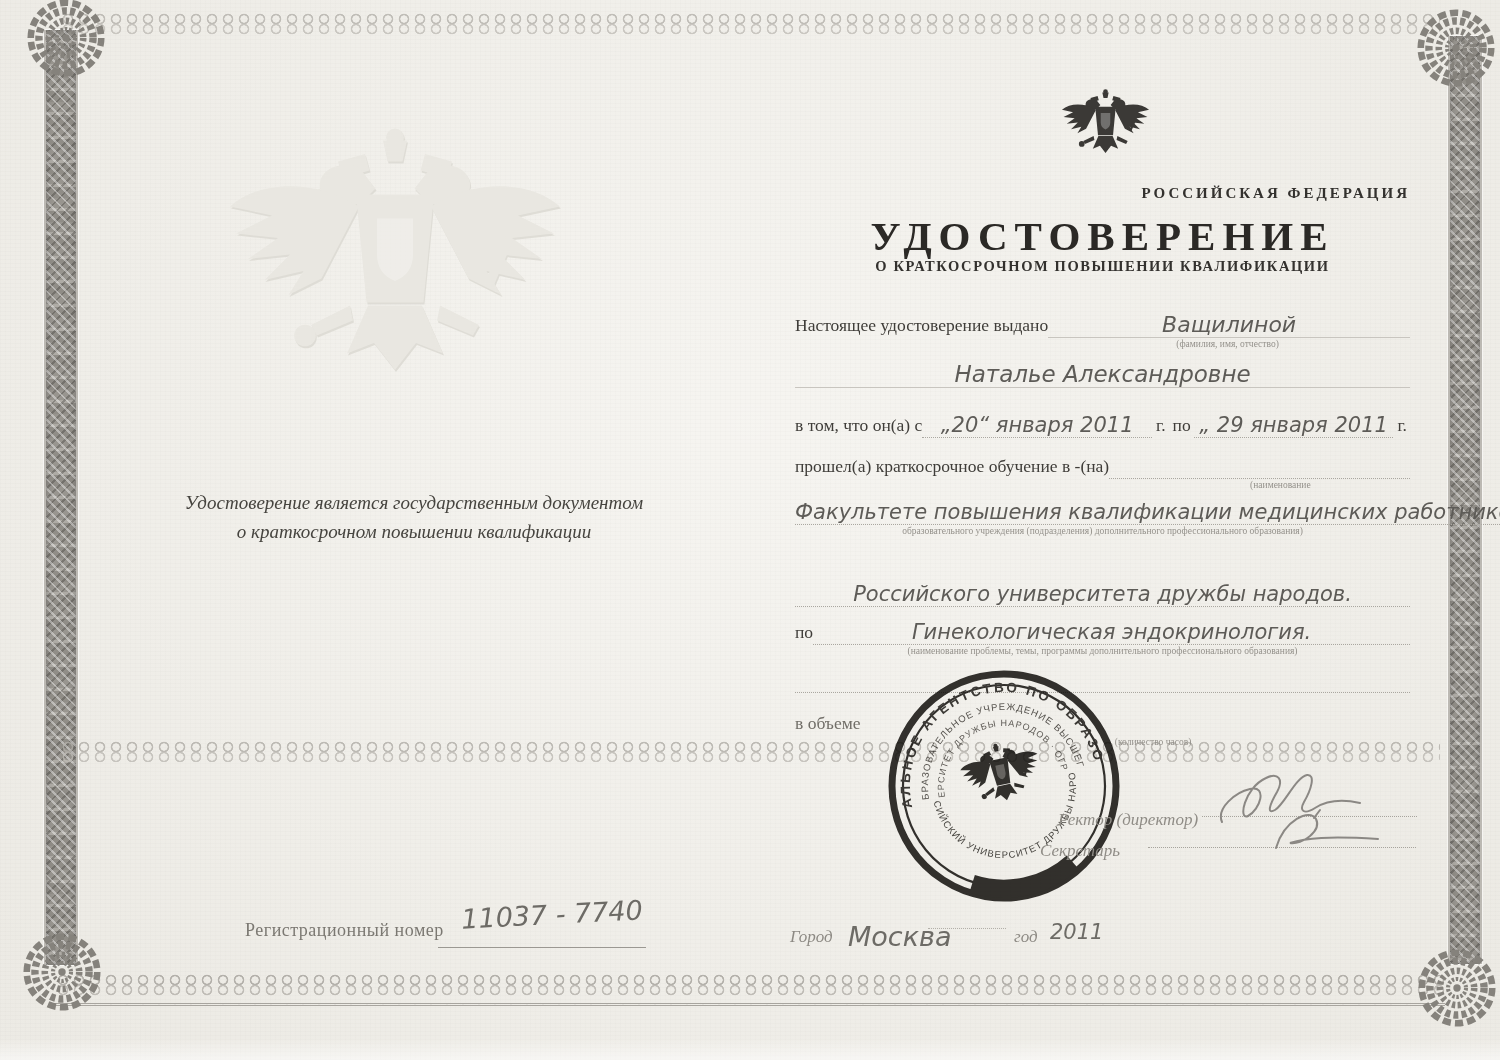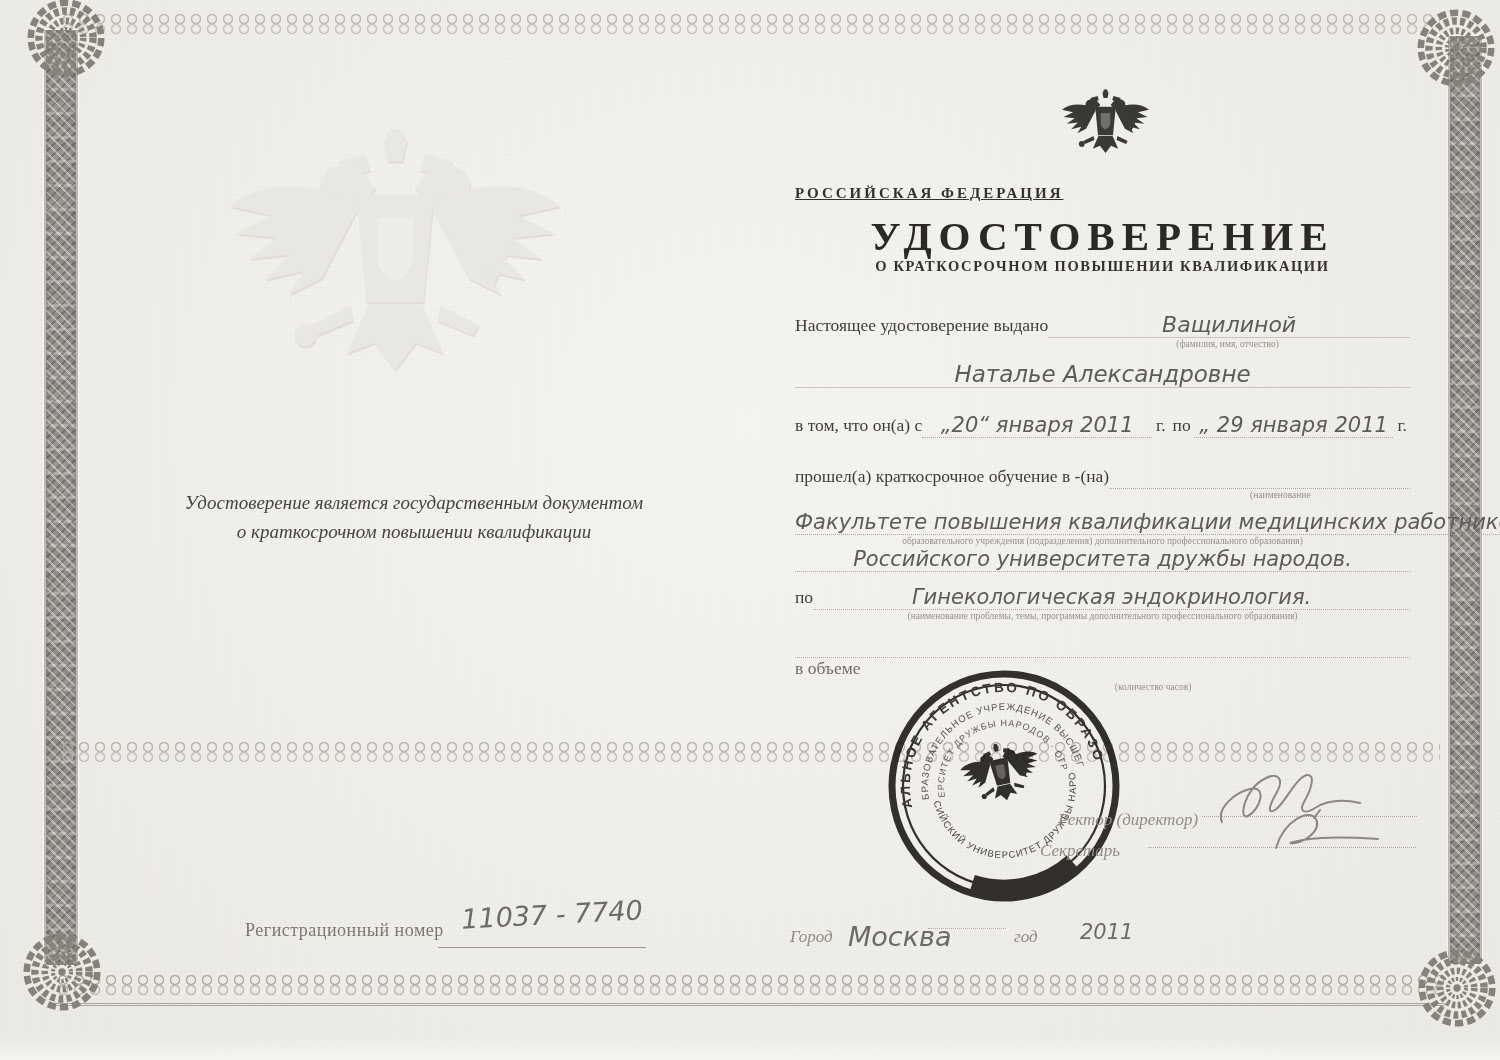--- a/index.html
+++ b/index.html
@@ -26,22 +26,22 @@
       radial-gradient(circle at 8px 7px, transparent 3.4px, #b1aea8 3.9px 5px, transparent 5.6px),
       radial-gradient(circle at 8px 17px, transparent 3.4px, #bdbab4 3.9px 5px, transparent 5.6px);
     background-size:16px 100%;}
   .lace-top{height:24px;opacity:.75;}
   .lace-bottom{height:30px;opacity:.95;
     border-bottom:3px double #a5a29c;}
   .lace-mid{height:22px;opacity:.8;}
   .rosette{position:absolute;width:82px;height:82px;}
   
   .coa{position:absolute;color:#3b3936;}
-  .h-country{position:absolute;left:795px;width:615px;text-align:left;
-    font-weight:bold;font-size:15px;letter-spacing:3px;color:#33312e;text-decoration:underline;}
+  .h-country{position:absolute;left:795px;width:615px;text-align:right;
+    font-weight:bold;font-size:15px;letter-spacing:3px;color:#33312e;}
   .h-title{position:absolute;left:795px;width:615px;text-align:center;
     font-weight:bold;font-size:41px;letter-spacing:7px;color:#2b2926;}
   .h-sub{position:absolute;left:795px;width:615px;text-align:center;
     font-weight:bold;font-size:14.5px;letter-spacing:1.6px;color:#33312e;}
   
   .note{position:absolute;left:144px;top:488px;width:540px;text-align:center;
     font-style:italic;font-size:19px;line-height:1.55;color:#46443f;}
   .watermark{position:absolute;left:215px;top:118px;width:360px;height:345px;
     color:#e9e7e1;opacity:.95;filter:drop-shadow(1px 2px 0 #dedcd5);}
   
@@ -155,41 +155,41 @@
       <span class="entry solid" style="font-size:23px;">Наталье Александровне</span>
     </div>
     <div class="frow" style="margin-top:26px;">
       <span class="lbl">в том, что он(а) с</span>
       <span class="entry" style="font-size:21px;flex:1.15;">„20“ января 2011</span>
       <span class="g">г.</span>
       <span class="g">по</span>
       <span class="entry" style="font-size:21px;">„ 29 января 2011</span>
       <span class="g">г.</span>
     </div>
-    <div class="frow" style="margin-top:28px;">
+    <div class="frow" style="margin-top:18px;">
       <span class="lbl">прошел(а) краткосрочное обучение в -(на)</span>
       <span class="entry"></span>
       <span class="cap" style="left:74%;">(наименование</span>
     </div>
     <div class="frow" style="margin-top:22px;">
       <span class="entry" style="font-size:21px;">Факультете повышения квалификации медицинских работников</span>
       <span class="cap" style="left:50%;transform:translateX(-50%);">образовательного учреждения (подразделения) дополнительного профессионального образования)</span>
     </div>
     <div class="frow" style="margin-top:13px;">
-      <span class="entry" style="font-size:21px;">Российского университета дружбы народов.</span>
+      <span class="entry" style="font-size:21px;margin-top:45px;">Российского университета дружбы народов.</span>
     </div>
     <div class="frow" style="margin-top:14px;">
       <span class="lbl">по</span>
       <span class="entry" style="font-size:21px;">Гинекологическая эндокринология.</span>
       <span class="cap" style="left:50%;transform:translateX(-50%);">(наименование проблемы, темы, программы дополнительного профессионального образования)</span>
     </div>
     <div class="frow" style="margin-top:46px;">
       <span class="entry"></span>
     </div>
-    <div class="frow" style="align-items:flex-end;">
+    <div class="frow" style="margin-top:20px;align-items:flex-end;">
       <span class="lbl" style="color:#716e68;">в объеме</span>
       <span class="cap" style="left:52%;">(количество часов)</span>
     </div>
   </div>
 
   <svg class="stamp" viewBox="0 0 240 240">
     <defs>
       <path id="arcOut" d="M 26,120 A 94,94 0 1 1 214,120"></path>
       <path id="arcR2" d="M 44,120 A 76,76 0 1 1 196,120"></path>
       <path id="arcR3" d="M 60,120 A 60,60 0 1 1 180,120"></path>
@@ -227,15 +227,15 @@
   </svg>
 
   <div class="reg-lbl">Регистрационный номер</div>
   <div class="reg-line"></div>
   <div class="reg-val">11037 - 7740</div>
 
   <div class="city-lbl" style="left:790px;top:927px;">Город</div>
   <div class="fill-val" style="left:848px;top:921px;font-size:27px;">Москва</div>
   <div class="dotrow" style="left:928px;top:928px;width:78px;"></div>
   <div class="city-lbl" style="left:1014px;top:927px;">год</div>
-  <div class="fill-val" style="left:1050px;top:920px;font-size:21px;margin-left:30px;">2011</div>
+  <div class="fill-val" style="left:1050px;top:920px;font-size:21px;">2011</div>
 
 </div>
 
 </body></html>

